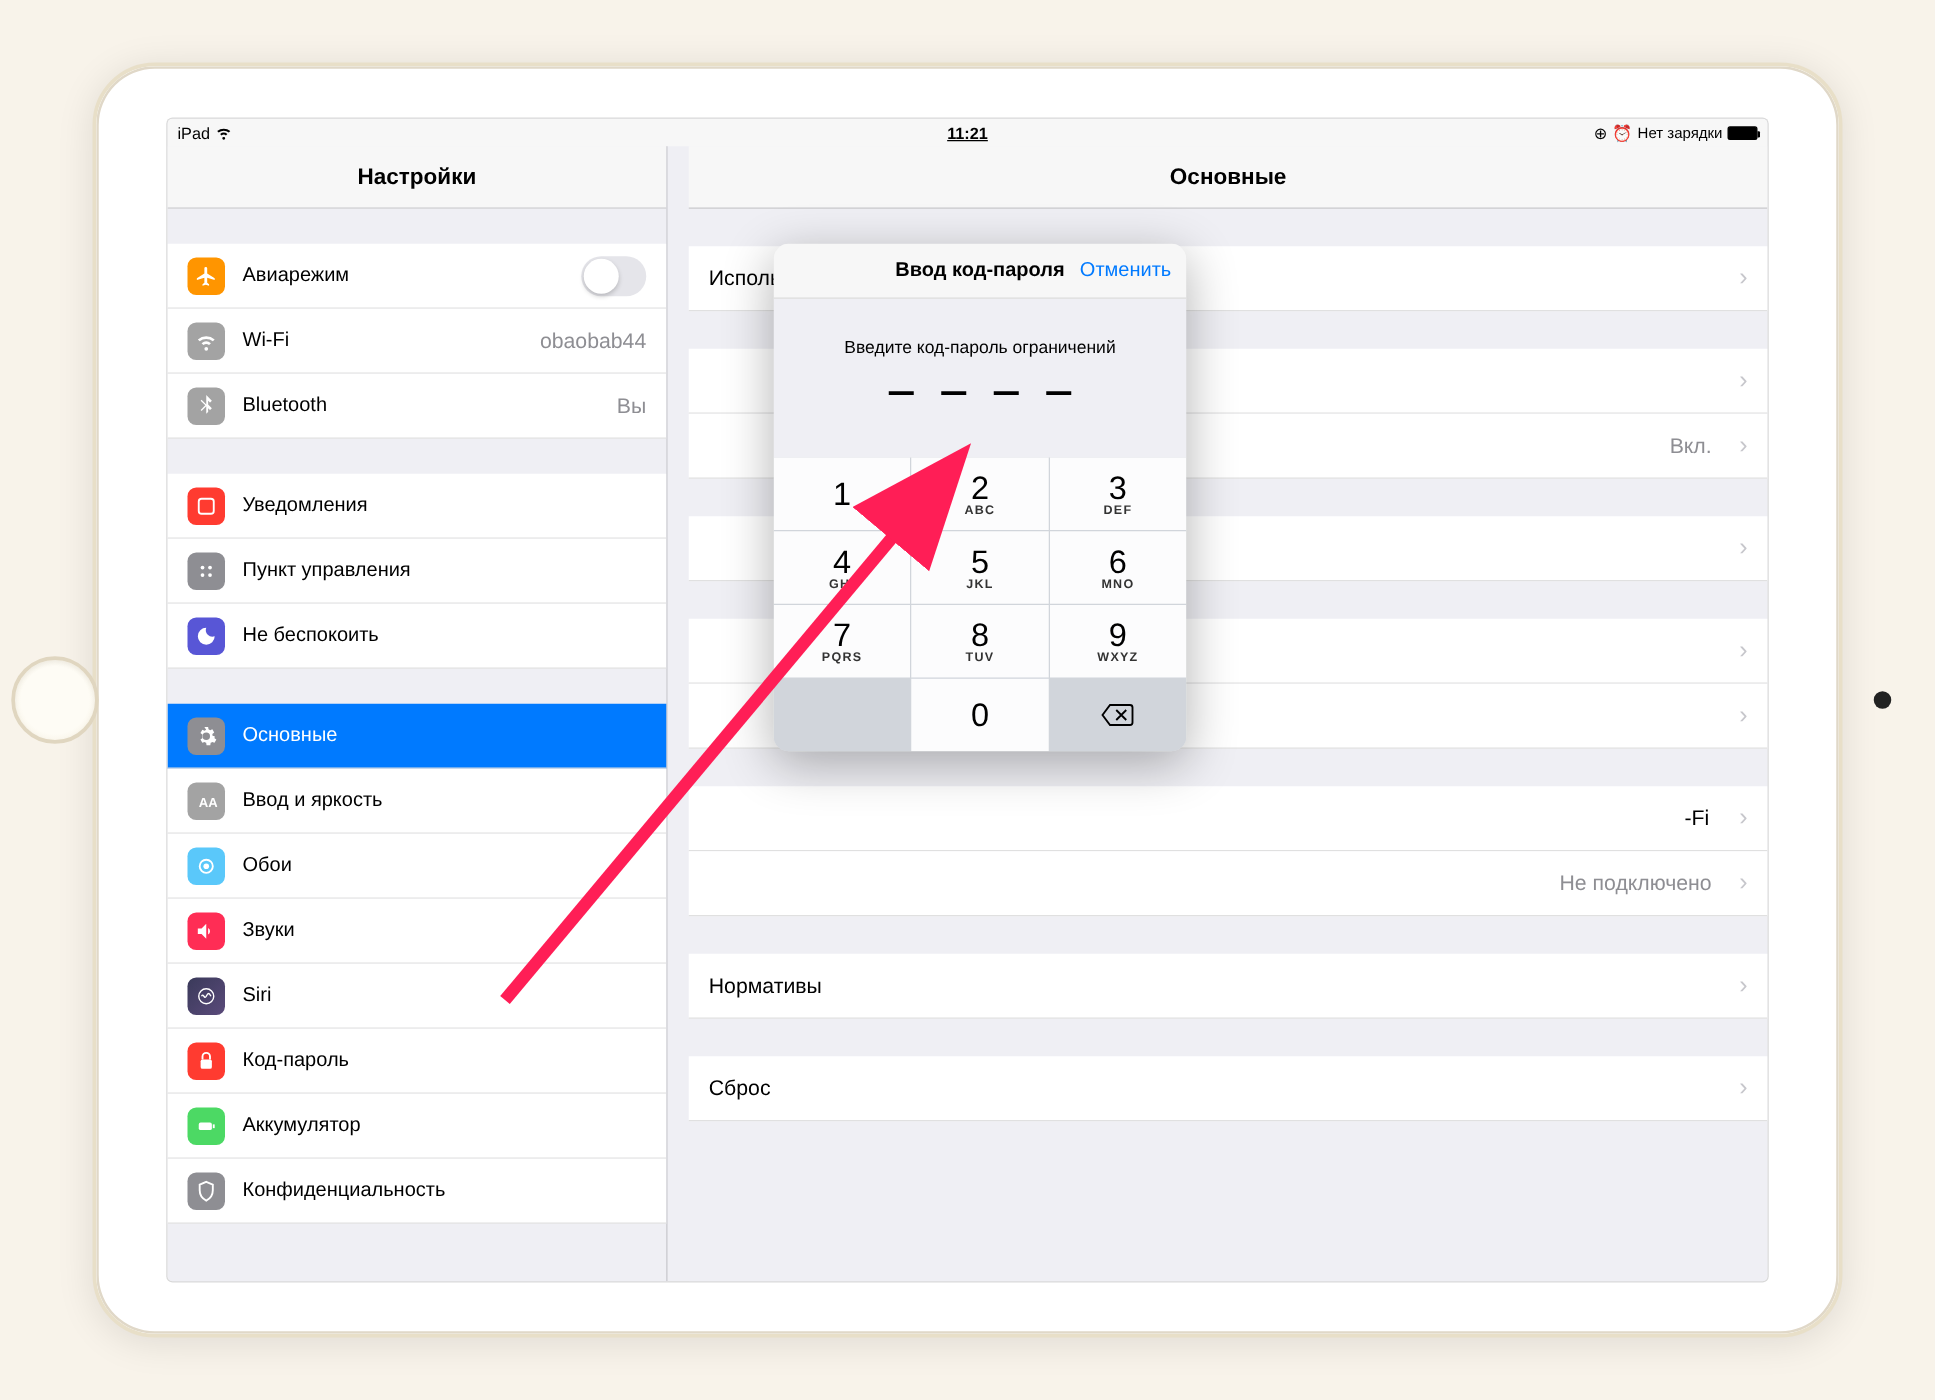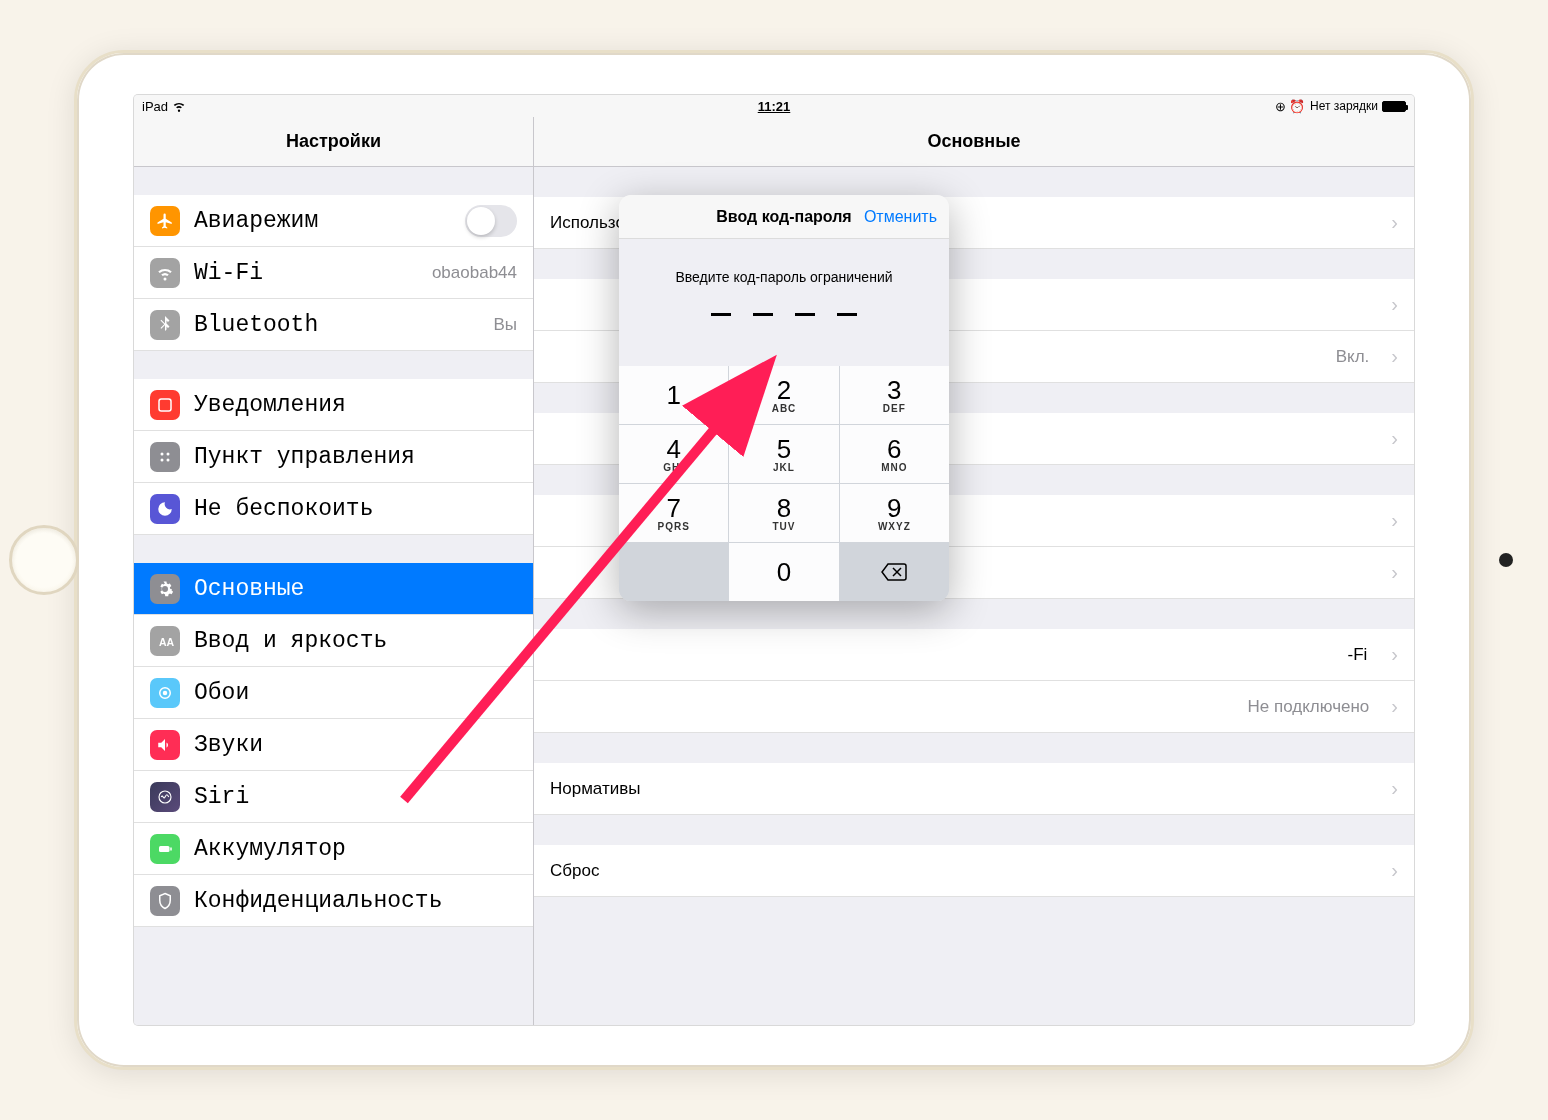--- a/index.html
+++ b/index.html
@@ -8,38 +8,38 @@
 .home-button { position: absolute; left: -68px; top: 50%; transform: translateY(-50%); width: 70px; height: 70px; border-radius: 50%; border: 3px solid #e0d6c0; background: radial-gradient(circle, #fefcf5 60%, #f0e8d5); box-shadow: inset 0 2px 4px rgba(0,0,0,0.05); }
 .camera-dot { position: absolute; right: -42px; top: 50%; transform: translateY(-50%); width: 14px; height: 14px; border-radius: 50%; background: #222; }
 .screen { width: 1280px; height: 930px; background: #efeff4; border-radius: 4px; overflow: hidden; display: flex; flex-direction: column; position: relative; box-shadow: 0 0 0 1px rgba(0,0,0,0.15); }
 .status-bar { height: 22px; background: #f7f7f7; display: flex; align-items: center; justify-content: space-between; padding: 0 8px; font-size: 13px; color: #000; }
 .status-left { display: flex; align-items: center; gap: 4px; }
 .status-center { position: absolute; left: 50%; transform: translateX(-50%); font-weight: 600; text-decoration: underline; }
 .status-right { display: flex; align-items: center; gap: 4px; font-size: 12px; }
 .wifi-icon-small { width: 14px; height: 14px; }
 .battery-icon { width: 24px; height: 11px; border: 1px solid #000; border-radius: 2px; position: relative; background: #000; }
 .battery-icon::after { content: ""; position: absolute; right: -3px; top: 3px; width: 2px; height: 5px; background: #000; border-radius: 0 1px 1px 0; }
-.content { flex: 1; display: flex; }
+.content { flex: 1; display: flex; gap: 17px; }
 .sidebar { width: 400px; background: #efeff4; border-right: 1px solid #c8c7cc; display: flex; flex-direction: column; }
 .sidebar-header { height: 50px; display: flex; align-items: center; justify-content: center; font-size: 18px; font-weight: 600; background: #f7f7f7; border-bottom: 1px solid #c8c7cc; }
 .section-gap { height: 28px; background: #efeff4; }
 .list-item { height: 52px; display: flex; align-items: center; padding: 0 16px; background: #fff; border-bottom: 1px solid #e0e0e0; gap: 14px; position: relative; }
 .list-item.selected { background: #007aff; color: #fff; }
 .list-item.selected .item-label { color: #fff; }
 .icon-box { width: 30px; height: 30px; border-radius: 7px; display: flex; align-items: center; justify-content: center; flex-shrink: 0; }
 .icon-orange { background: #ff9500; }
 .icon-blue { background: #a3a3a3; }
 .icon-red { background: #ff3b30; }
 .icon-gray { background: #8e8e93; }
 .icon-purple { background: #5856d6; }
 .icon-cyan { background: #5ac8fa; }
 .icon-green { background: #4cd964; }
 .icon-pink { background: #ff2d55; }
 .icon-siri { background: linear-gradient(135deg, #3a3a5a, #5a4a7a); }
-.item-label { font-size: 23px; color: #000; flex: 1; font-family: Liberation Mono, monospace; }
+.item-label { font-size: 16px; color: #000; flex: 1; }
 .item-value { font-size: 17px; color: #8e8e93; }
 .switch { width: 52px; height: 32px; background: #e5e5ea; border-radius: 16px; position: relative; }
 .switch::after { content: ""; position: absolute; width: 28px; height: 28px; background: #fff; border-radius: 50%; top: 2px; left: 2px; box-shadow: 0 2px 4px rgba(0,0,0,0.2); }
 .detail { flex: 1; background: #efeff4; display: flex; flex-direction: column; }
 .detail-header { height: 50px; display: flex; align-items: center; justify-content: center; font-size: 18px; font-weight: 600; background: #f7f7f7; border-bottom: 1px solid #c8c7cc; }
 .detail-list-item { height: 52px; display: flex; align-items: center; padding: 0 16px; background: #fff; border-bottom: 1px solid #e0e0e0; gap: 14px; }
 .detail-label { font-size: 17px; color: #000; flex: 1; }
 .detail-value { font-size: 17px; color: #8e8e93; margin-right: 8px; }
 .chevron { color: #c7c7cc; font-size: 20px; }
 .section-gap-detail { height: 30px; }
@@ -179,20 +179,29 @@
             <div class="list-item">
               <div class="icon-box icon-siri">
                 <svg class="icon-svg" viewBox="0 0 24 24">
                   <circle cx="12" cy="12" r="8" fill="none" stroke="#fff" stroke-width="1.5"></circle>
                   <path d="M7 12c2-4 3 4 5 0s3-4 5 0" fill="none" stroke="#fff" stroke-width="1.5"></path>
                 </svg>
               </div>
               <span class="item-label">Siri</span>
             </div>
             <div class="list-item">
+              <div class="icon-box icon-red">
+                <svg class="icon-svg" viewBox="0 0 24 24">
+                  <rect x="6" y="10" width="12" height="10" rx="2"></rect>
+                  <path d="M8 10V7a4 4 0 018 0v3" fill="none" stroke="#fff" stroke-width="2"></path>
+                </svg>
+              </div>
+              <span class="item-label">Код-пароль</span>
+            </div>
+            <div class="list-item">
               <div class="icon-box icon-green">
                 <svg class="icon-svg" viewBox="0 0 24 24">
                   <rect x="4" y="8" width="14" height="8" rx="2" fill="#fff"></rect>
                   <rect x="19" y="10" width="2" height="4" fill="#fff"></rect>
                 </svg>
               </div>
               <span class="item-label">Аккумулятор</span>
             </div>
             <div class="list-item">
               <div class="icon-box icon-gray">

